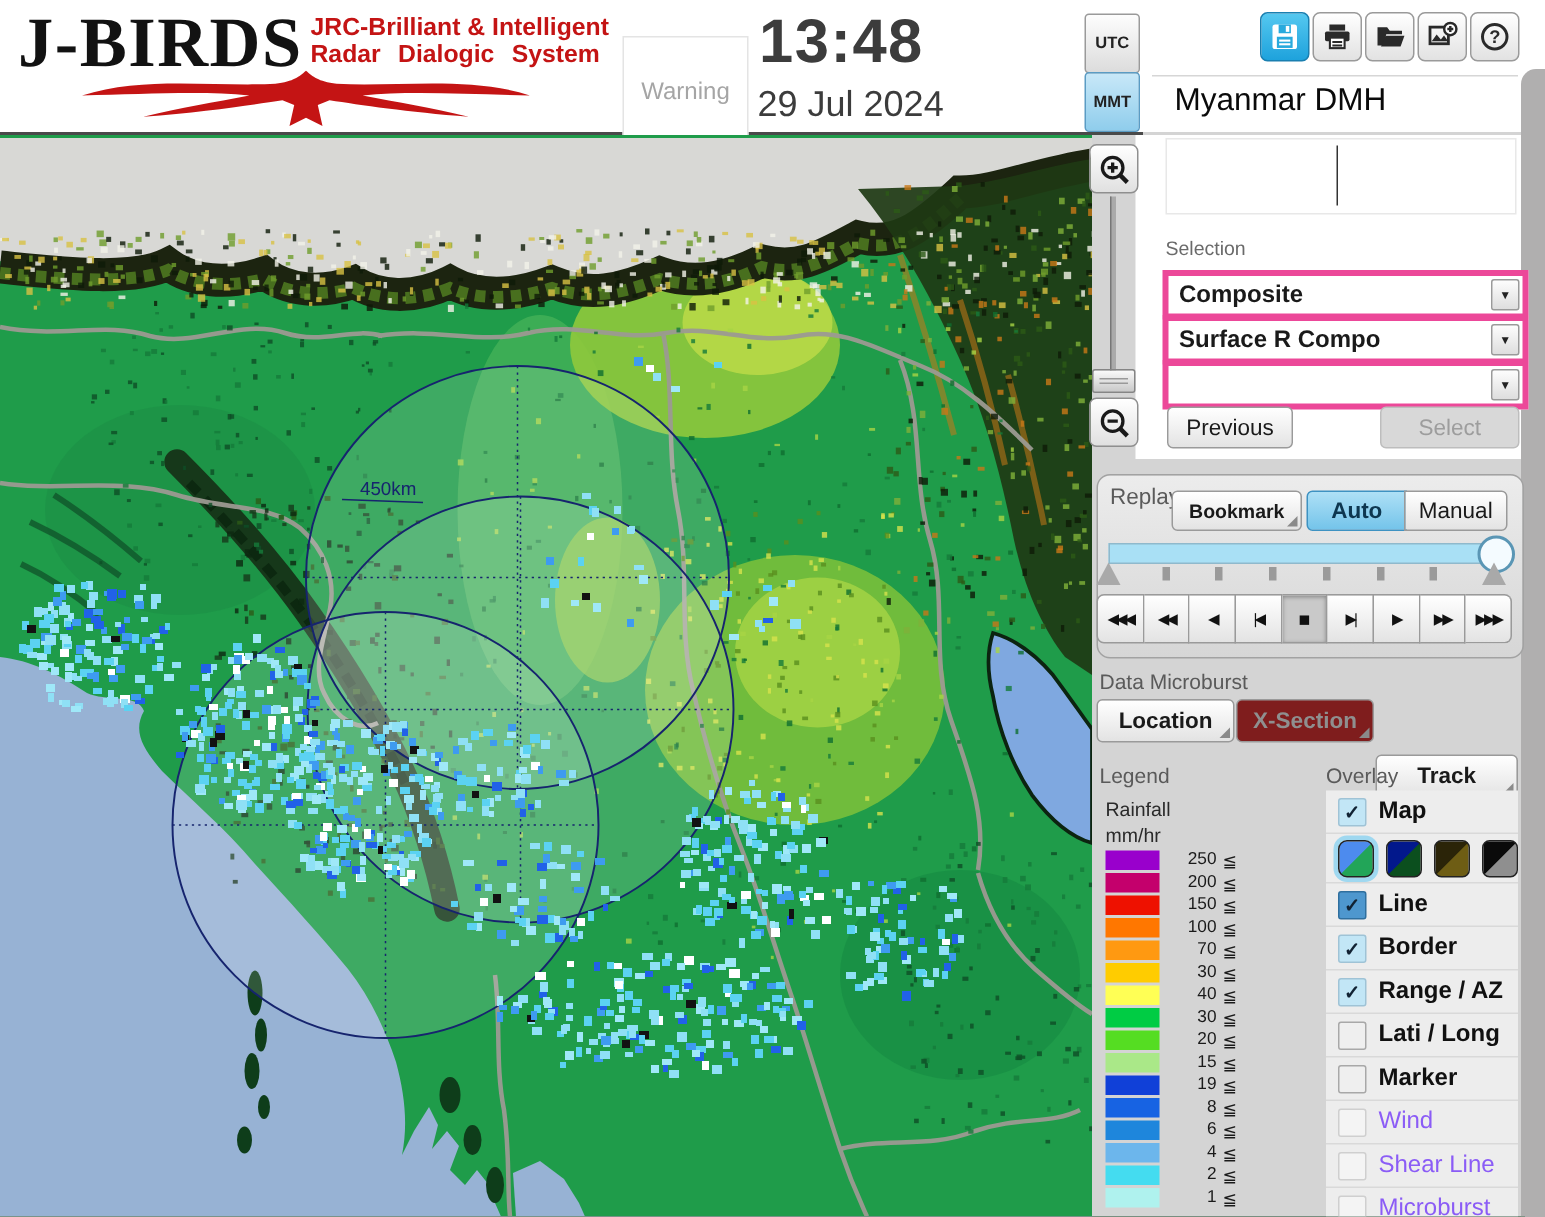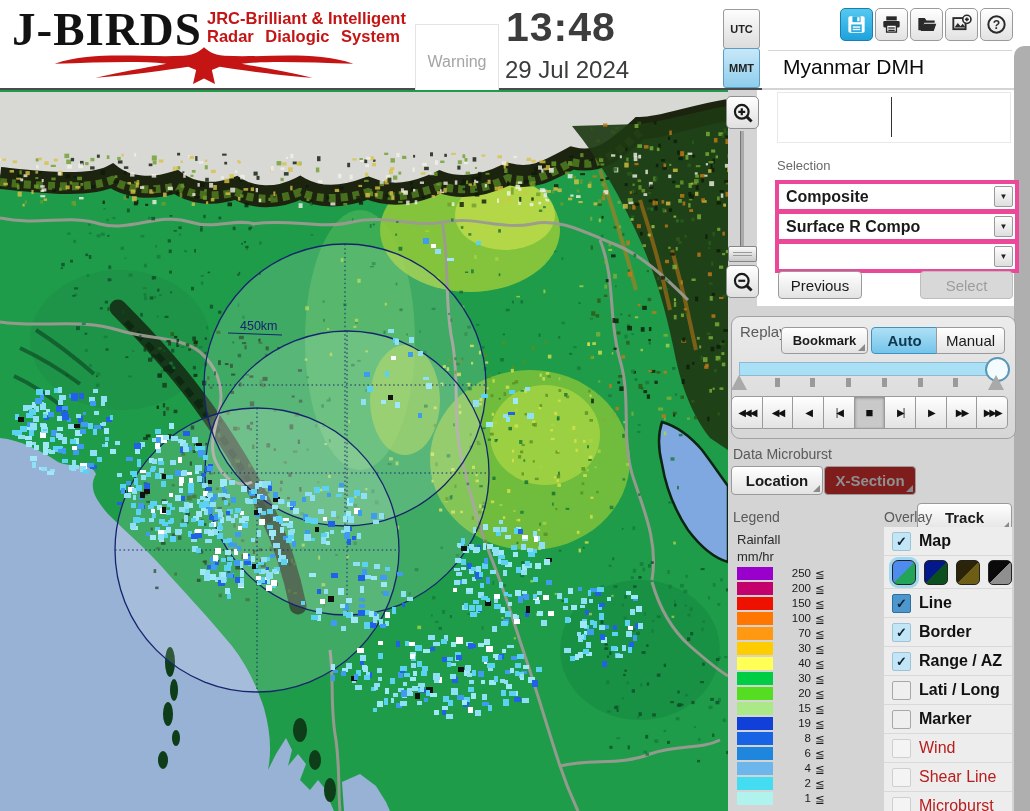--- a/index.html
+++ b/index.html
@@ -90,21 +90,21 @@
   
   #overlay-list{left:884px;top:527px;width:128px;background:#ededed;}
   .ov-row{position:relative;height:28px;border-bottom:1px solid #d9d9d9;display:flex;align-items:center;}
   .ov-cb{width:17px;height:17px;margin-left:8px;border:1px solid #9fc3d6;border-radius:2px;
          background:#c2e6f6;display:flex;align-items:center;justify-content:center;
          font-size:13px;font-weight:bold;color:#123;line-height:1;}
   .ov-cb.dark{background:#4e97ce;border-color:#2f6f9e;}
   .ov-cb.unchecked{background:#efefef;border-color:#a8a8a8;}
   .ov-cb.disabled{background:#f4f4f4;border-color:#cfcfcf;}
   .ov-label{margin-left:8px;font-size:16px;font-weight:600;color:#111;white-space:nowrap;}
-  .ov-row.disabled .ov-label{color:#b91c1c;font-weight:400;}
+  .ov-row.disabled .ov-label{color:#8b5cf6;font-weight:400;}
   #swatch-row{display:flex;align-items:center;height:32px;border-bottom:1px solid #d9d9d9;}
   .map-swatch{width:23px;height:23px;border:1px solid #222;border-radius:5px;margin-left:8px;}
   .map-swatch.selected{box-shadow:0 0 0 3px #9fd8f0;border-radius:6px;}
   
   #map-wrap{left:0;top:90px;width:728px;height:721px;background:#97b2d4;}
   .zoom-btn{left:726px;width:31px;height:31px;border:1px solid #8f8f8f;border-radius:5px;
             background:linear-gradient(#ffffff,#e0e0e0);display:flex;align-items:center;justify-content:center;}
   #zoom-in-btn{top:96px;} #zoom-out-btn{top:265px;}
   #zoom-groove{left:740px;top:131px;width:3px;height:126px;background:#aaa;border-left:1px solid #777;}
   #zoom-handle{left:728px;top:246px;width:27px;height:14px;border:1px solid #858585;border-radius:2px;

